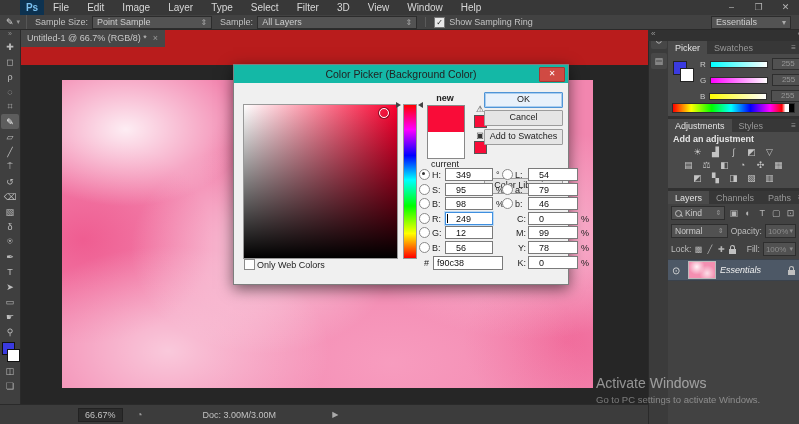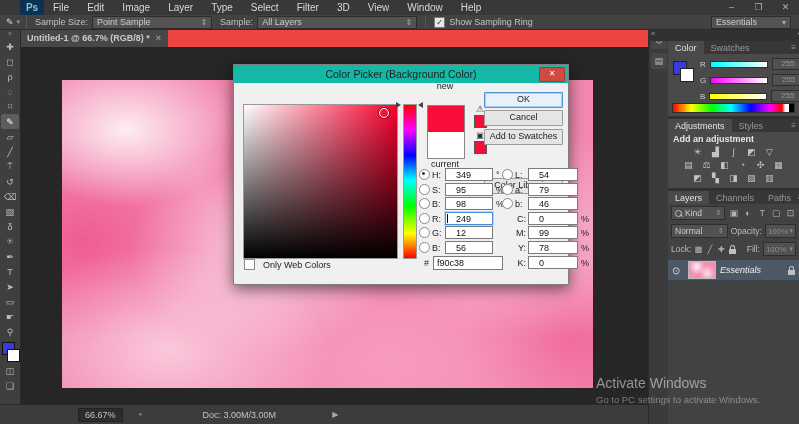--- a/index.html
+++ b/index.html
@@ -20,21 +20,21 @@
   .ob-label{color:#c2c2c2;margin-left:8px;}
   .dd{background:#535353;border:1px solid #2c2c2c;height:11px;display:flex;align-items:center;
       color:#ccc;padding:0 4px;margin-left:4px;gap:6px;}
   .dd .arr{color:#aaa;font-size:8px;margin-left:auto;}
   .dd.w-110{width:110px;} .dd.w-150{width:150px;}
   .ob-sep{width:1px;height:10px;background:#5a5a5a;margin:0 8px;}
   .checkbox{width:9px;height:9px;background:#e8e8e8;border:1px solid #777;display:inline-flex;
             align-items:center;justify-content:center;color:#222;font-size:8px;line-height:9px;}
   .ws-btn{margin-left:auto;margin-right:8px;}
   
-  .tabbar{position:absolute;left:20px;top:29px;width:628px;height:18px;background:#ef4444;z-index:5;font-weight:bold;}
+  .tabbar{position:absolute;left:20px;top:29px;width:628px;height:36px;background:#b91c1c;z-index:5;}
   .doc-tab{position:absolute;left:0;top:0;height:18px;background:#474747;color:#c9c9c9;
            display:flex;align-items:center;gap:6px;font-size:9px;padding:0 7px;}
   .tab-close{color:#999;font-size:9px;}
   
   .toolbar{position:absolute;left:0;top:29px;width:20px;height:376px;background:#3f3f3f;
            display:flex;flex-direction:column;align-items:center;z-index:6;border-right:1px solid #2a2a2a;}
   .tb-head{font-size:7px;color:#8f8f8f;height:10px;line-height:10px;}
   .tool{width:18px;height:15px;display:flex;align-items:center;justify-content:center;
         font-size:9px;color:#bdbdbd;}
   .tool.active{background:#5d5d5d;border-radius:2px;color:#fff;}
@@ -130,21 +130,21 @@
   .field{position:absolute;left:9px;top:39px;width:153px;height:153px;border:1px solid #999;
          background:linear-gradient(to top,#000,rgba(0,0,0,0)),linear-gradient(to right,#fff,hsl(349,100%,49%));}
   .fld-marker{position:absolute;left:135px;top:3px;width:8px;height:8px;border:1px solid #fff;
               border-radius:50%;box-shadow:0 0 0 1px rgba(0,0,0,0.45);}
   .hue{position:absolute;left:169px;top:39px;width:12px;height:153px;border:1px solid #999;
     background:linear-gradient(to bottom,#ff0000,#ff00ff 16%,#0000ff 33%,#00ffff 49%,#00ff00 66%,#ffff00 84%,#ff0000 100%);}
   .hue-arr-l{position:absolute;left:162px;top:37px;width:0;height:0;
              border-top:3px solid transparent;border-bottom:3px solid transparent;border-left:5px solid #444;}
   .hue-arr-r{position:absolute;left:184px;top:37px;width:0;height:0;
              border-top:3px solid transparent;border-bottom:3px solid transparent;border-right:5px solid #444;}
-  .lbl-new{position:absolute;left:193px;top:16px;width:36px;text-align:center;}
+  .lbl-new{position:absolute;left:193px;top:28px;width:36px;text-align:center;font-weight:bold;}
   .lbl-current{position:absolute;left:193px;top:94px;width:36px;text-align:center;}
   .nc-swatch{position:absolute;left:193px;top:40px;width:36px;height:52px;border:1px solid #888;}
   .nc-new{height:26px;background:#f90c38;}
   .nc-cur{height:26px;background:#ffffff;}
   .gamut-col{position:absolute;left:239px;top:39px;width:14px;text-align:center;}
   .g-warn{font-size:9px;color:#333;}
   .g-sw{width:11px;height:11px;background:#f90c38;border:1px solid #555;margin:1px auto 3px;}
   .g-cube{font-size:8px;color:#333;}
   .btn{position:absolute;left:250px;width:77px;height:14px;background:#e5e5e5;border:1px solid #9c9c9c;
        font-size:9px;text-align:center;line-height:13px;color:#222;border-radius:1px;}
@@ -156,21 +156,21 @@
   .rlabel{width:13px;}
   .rlabel.num{width:13px;text-align:right;padding-right:2px;}
   .tinput{width:26px;height:11px;border:1px solid #7a7a7a;background:#fff;font-size:9px;
           padding:0 10px;font-family:"Liberation Sans",sans-serif;color:#111;}
   .tinput.wide{width:28px;}
   .tinput.focused{border:1px solid #3f8fdf;outline:1px solid #bcd9f3;}
   .runit{margin-left:3px;width:10px;}
   .hexrow{position:absolute;left:190px;top:191px;display:flex;align-items:center;gap:4px;}
   .hex-input{width:62px;height:12px;border:1px solid #7a7a7a;background:#fff;font-size:9px;padding:0 3px;
              font-family:"Liberation Sans",sans-serif;color:#111;}
-  .webcolors{position:absolute;left:10px;top:194px;display:flex;align-items:center;gap:8px;}
+  .webcolors{position:absolute;left:10px;top:194px;display:flex;align-items:center;gap:2px;}
   .wc-box{width:9px;height:9px;background:#fff;border:1px solid #8a8a8a;}
   .caret{position:absolute;left:213px;top:149px;width:1px;height:9px;background:#000;}
 </style>
 </head>
 <body>
 
 <div class="app">
 
   <div class="menubar">
     <div class="ps-logo">Ps</div>
@@ -263,21 +263,21 @@
   </div>
 
   <div class="mini-dock">
     <div class="mini-btn">↺</div>
     <div class="mini-btn">▤</div>
   </div>
 
   <div class="panels">
 
     <div class="tabstrip">
-      <div class="ptab active">Color</div>
+      <div class="ptab active">Picker</div>
       <div class="ptab">Swatches</div>
       <div class="pmenu">≡</div>
     </div>
     <div class="panel-body color-body">
       <div class="cp-fgbg">
         <div class="cp-fg"></div>
         <div class="cp-bg"></div>
       </div>
       <div class="sl-row" style="top:4px;">
         <span>R</span>

